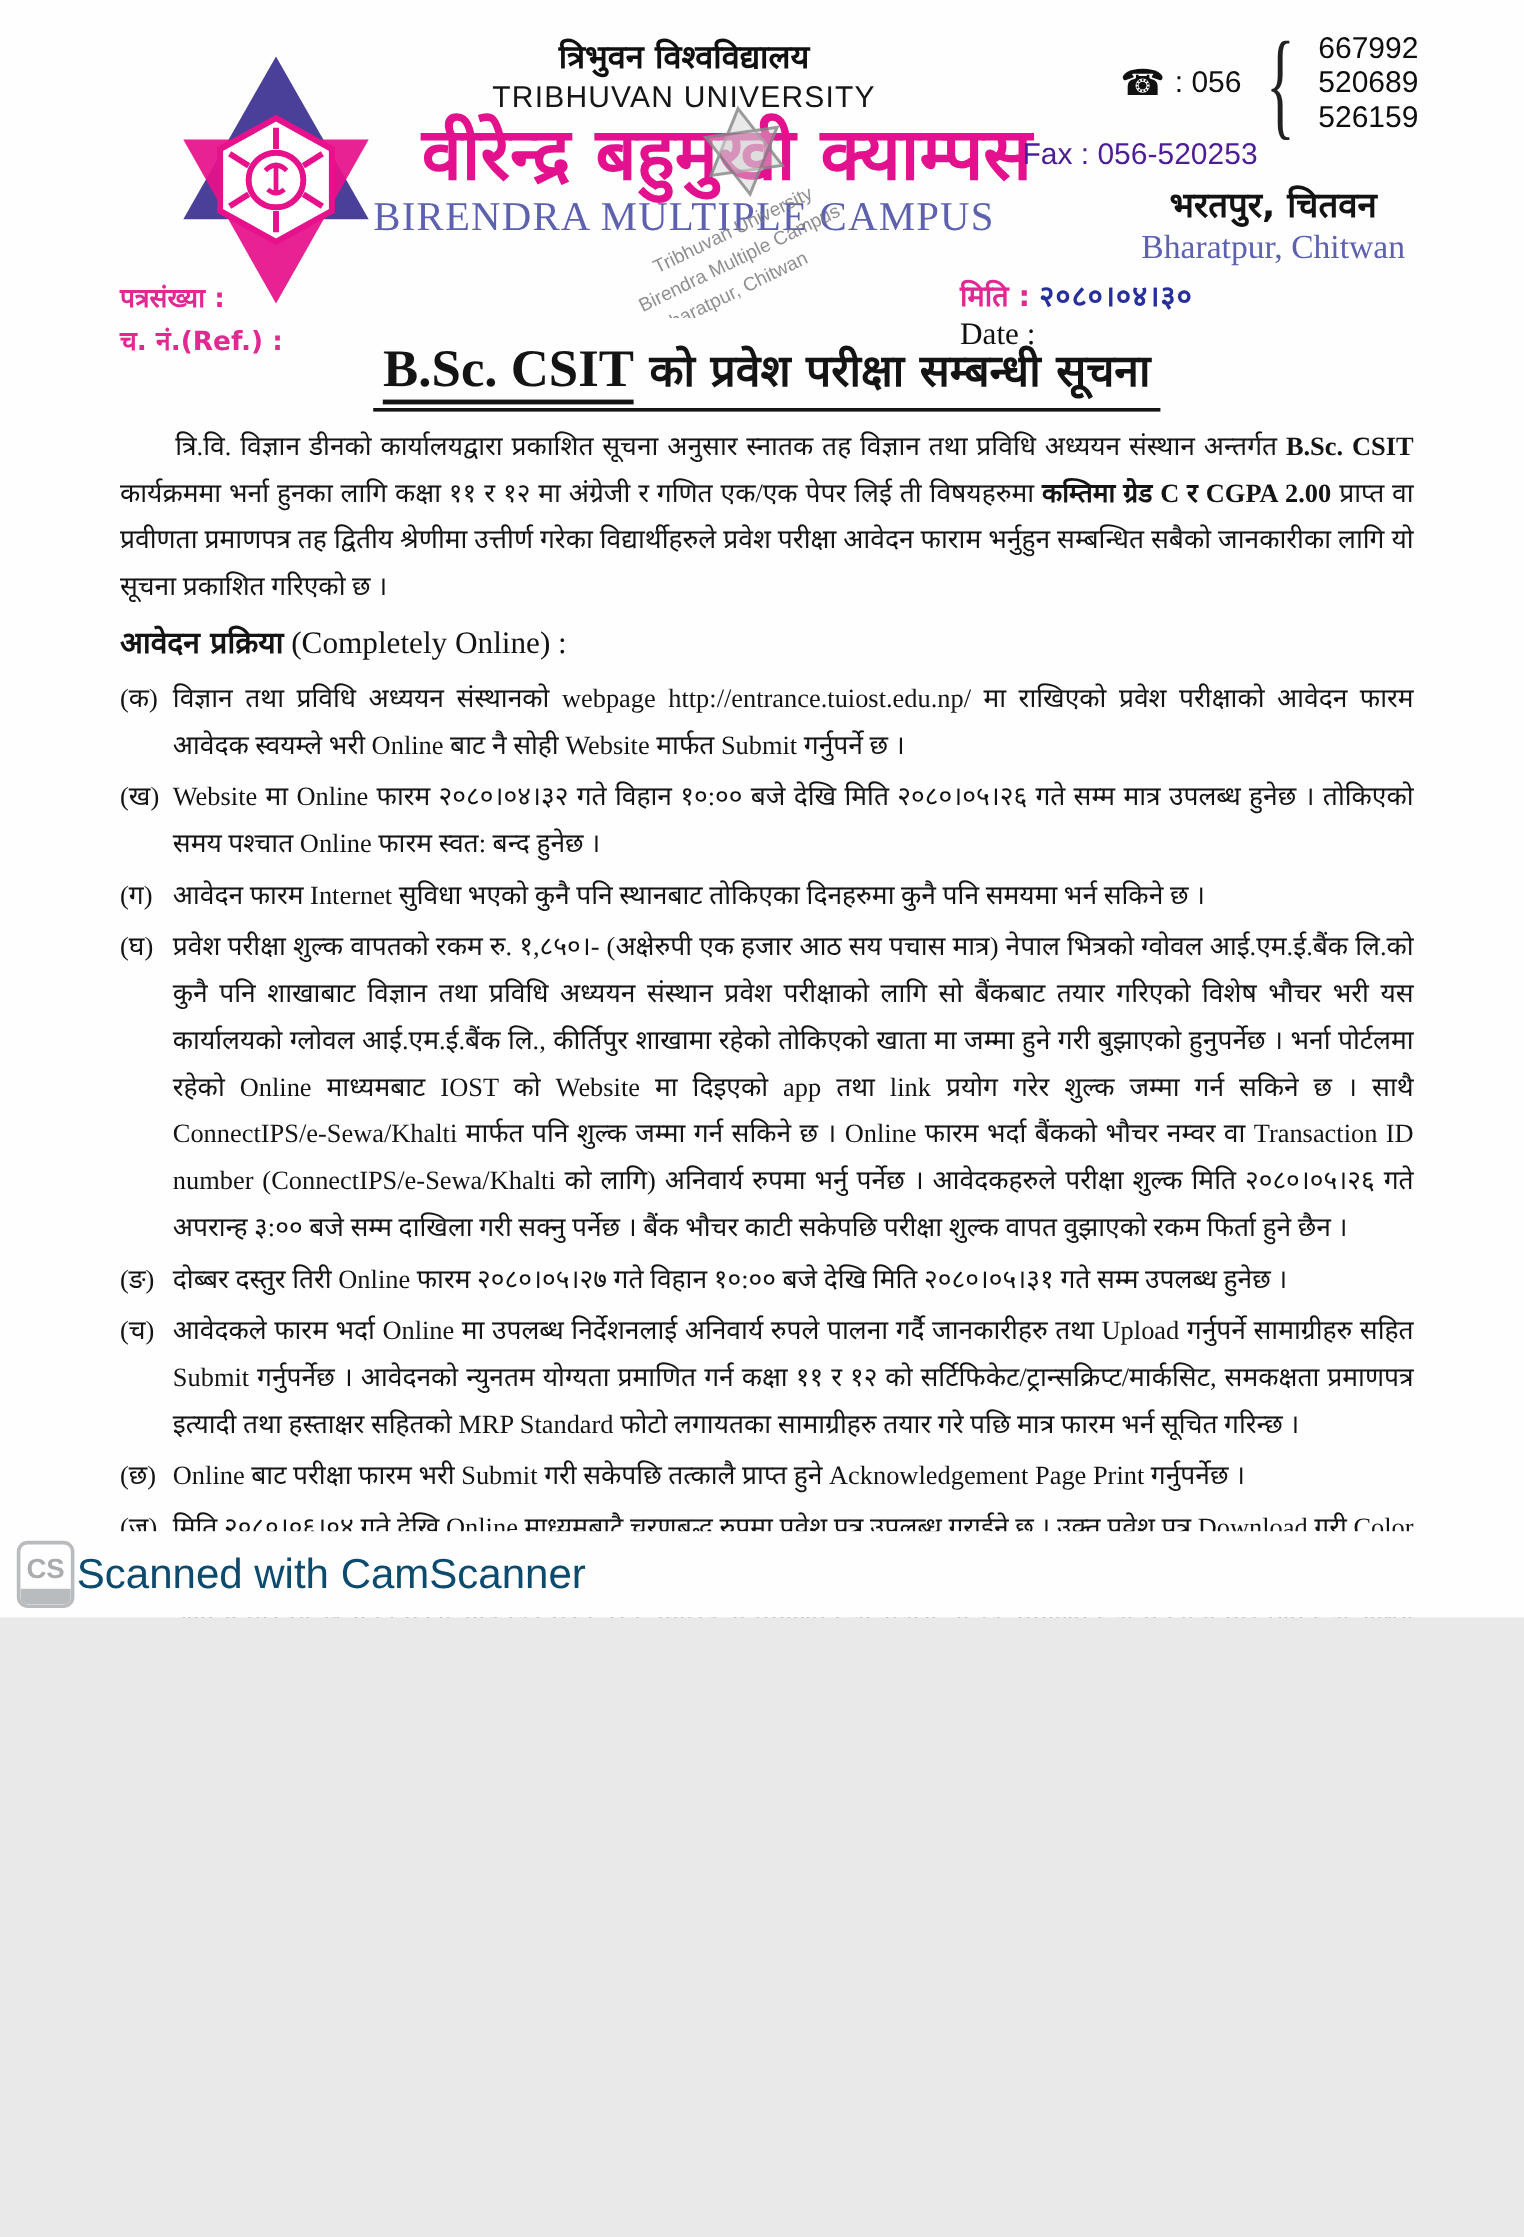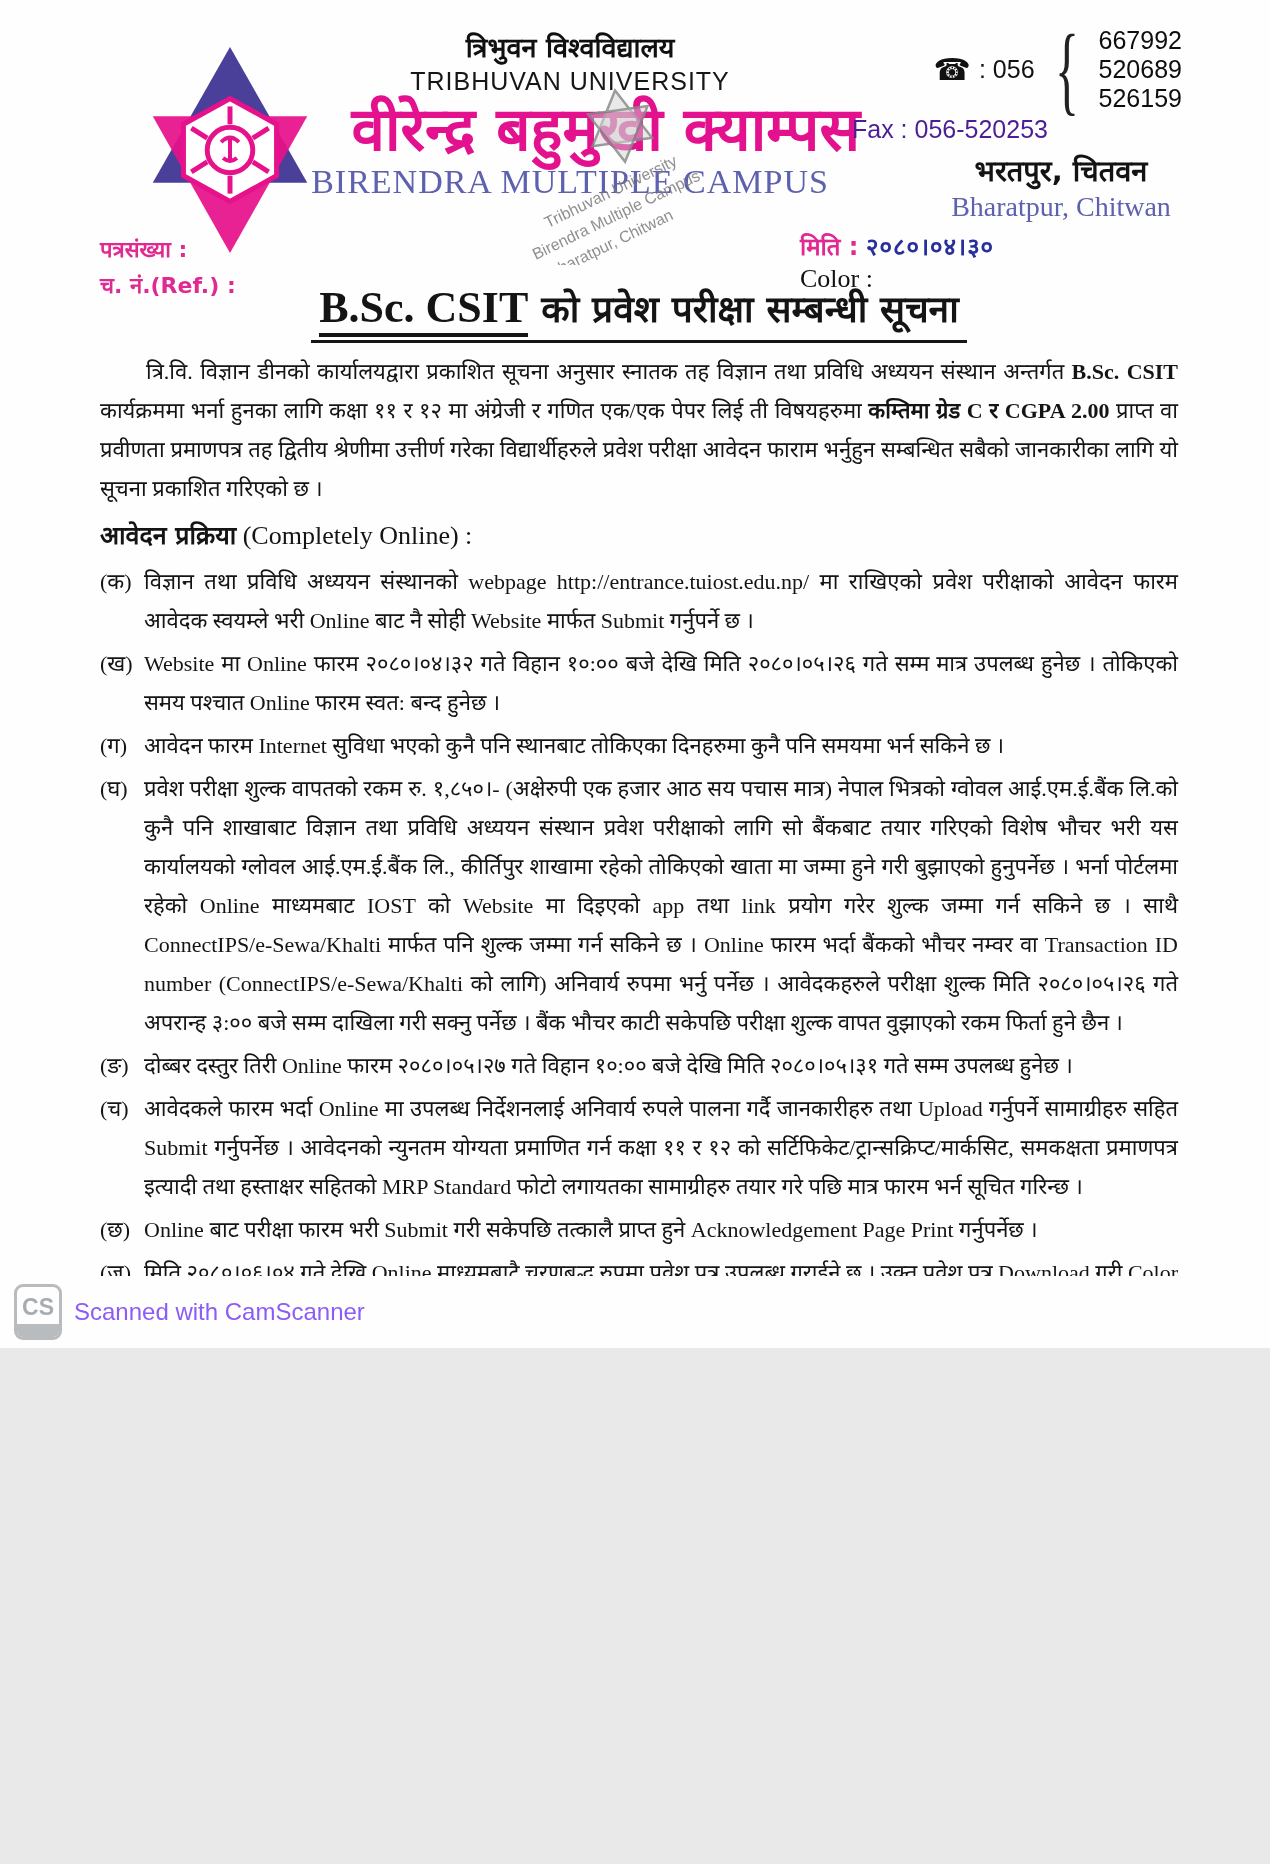--- a/index.html
+++ b/index.html
@@ -53,25 +53,25 @@
   .item-last { margin-left:-20px; margin-top:6px; }
   .item-last .txt { color:#5a5db4; }
   .item-last .marker { color:#1a1a1a; font-weight:bold; }
   
   .sig-block { position:absolute; left:862px; top:1598px; width:320px; text-align:left; }
   .sig-scribble { width:280px; height:78px; }
   .sig-line { width:292px; border-top:3px solid #1c1c1c; margin:-14px auto 10px auto; }
   .sig-name { font-size:26px; font-weight:bold; color:#111; font-family:"DejaVu Sans",sans-serif; }
   .sig-role { font-size:25px; font-weight:bold; color:#111; margin-top:16px; font-family:"DejaVu Sans",sans-serif; }
   
-  .footer { position:absolute; left:0; bottom:0; width:100%; height:72px; background:#fefefe; display:flex; align-items:center; gap:12px; padding-left:14px; }
+  .footer { position:absolute; left:0; bottom:0; width:100%; height:72px; background:#fefefe; display:flex; align-items:center; gap:2px; padding-left:14px; }
   .cs-logo { position:relative; width:48px; height:56px; border:3px solid #b9bcbe; border-radius:9px; display:flex; align-items:center; justify-content:flex-start; overflow:hidden; }
   .cs-logo span { width:100%; text-align:center; font-family:"Liberation Sans",sans-serif; font-weight:bold; font-size:23px; color:#a9acae; margin-top:-10px; }
   .cs-logo::after { content:""; position:absolute; left:0; bottom:0; width:100%; height:13px; background:#b9bcbe; }
-  .cs-text { font-size:24px; color:#8b5cf6; font-family:"Liberation Sans",sans-serif; }
+  .cs-text { font-size:35px; color:#0c4a6e; font-family:"Liberation Sans",sans-serif; }
 </style>
 </head>
 <body>
 
 <div class="page">
 
   <svg class="tu-logo" viewBox="0 0 210 220">
     <polygon points="105,6 27,143 183,143" fill="#4a3f99"></polygon>
     <polygon points="105,214 27,76 183,76" fill="#e6118b" fill-opacity="0.93"></polygon>
     <polygon points="105,58 152,84 152,136 105,162 58,136 58,84" fill="#ffffff" stroke="#e6118b" stroke-width="5"></polygon>
@@ -132,21 +132,21 @@
   <div class="ref-block">
     <div>पत्रसंख्या :</div>
     <div>च. नं.(Ref.) :</div>
   </div>
 
   <div class="date-block">
     <div class="date-np">
       <span class="lbl">मिति :</span>
       <span class="val">२०८०।०४।३०</span>
     </div>
-    <div class="date-en">Color :</div>
+    <div class="date-en">Date :</div>
   </div>
 
   <div class="title-wrap">
     <span class="title">
       <span class="latin">B.Sc. CSIT</span><span class="deva"> को प्रवेश परीक्षा सम्बन्धी सूचना</span>
     </span>
   </div>
 
   <div class="content">
     <p class="intro">

